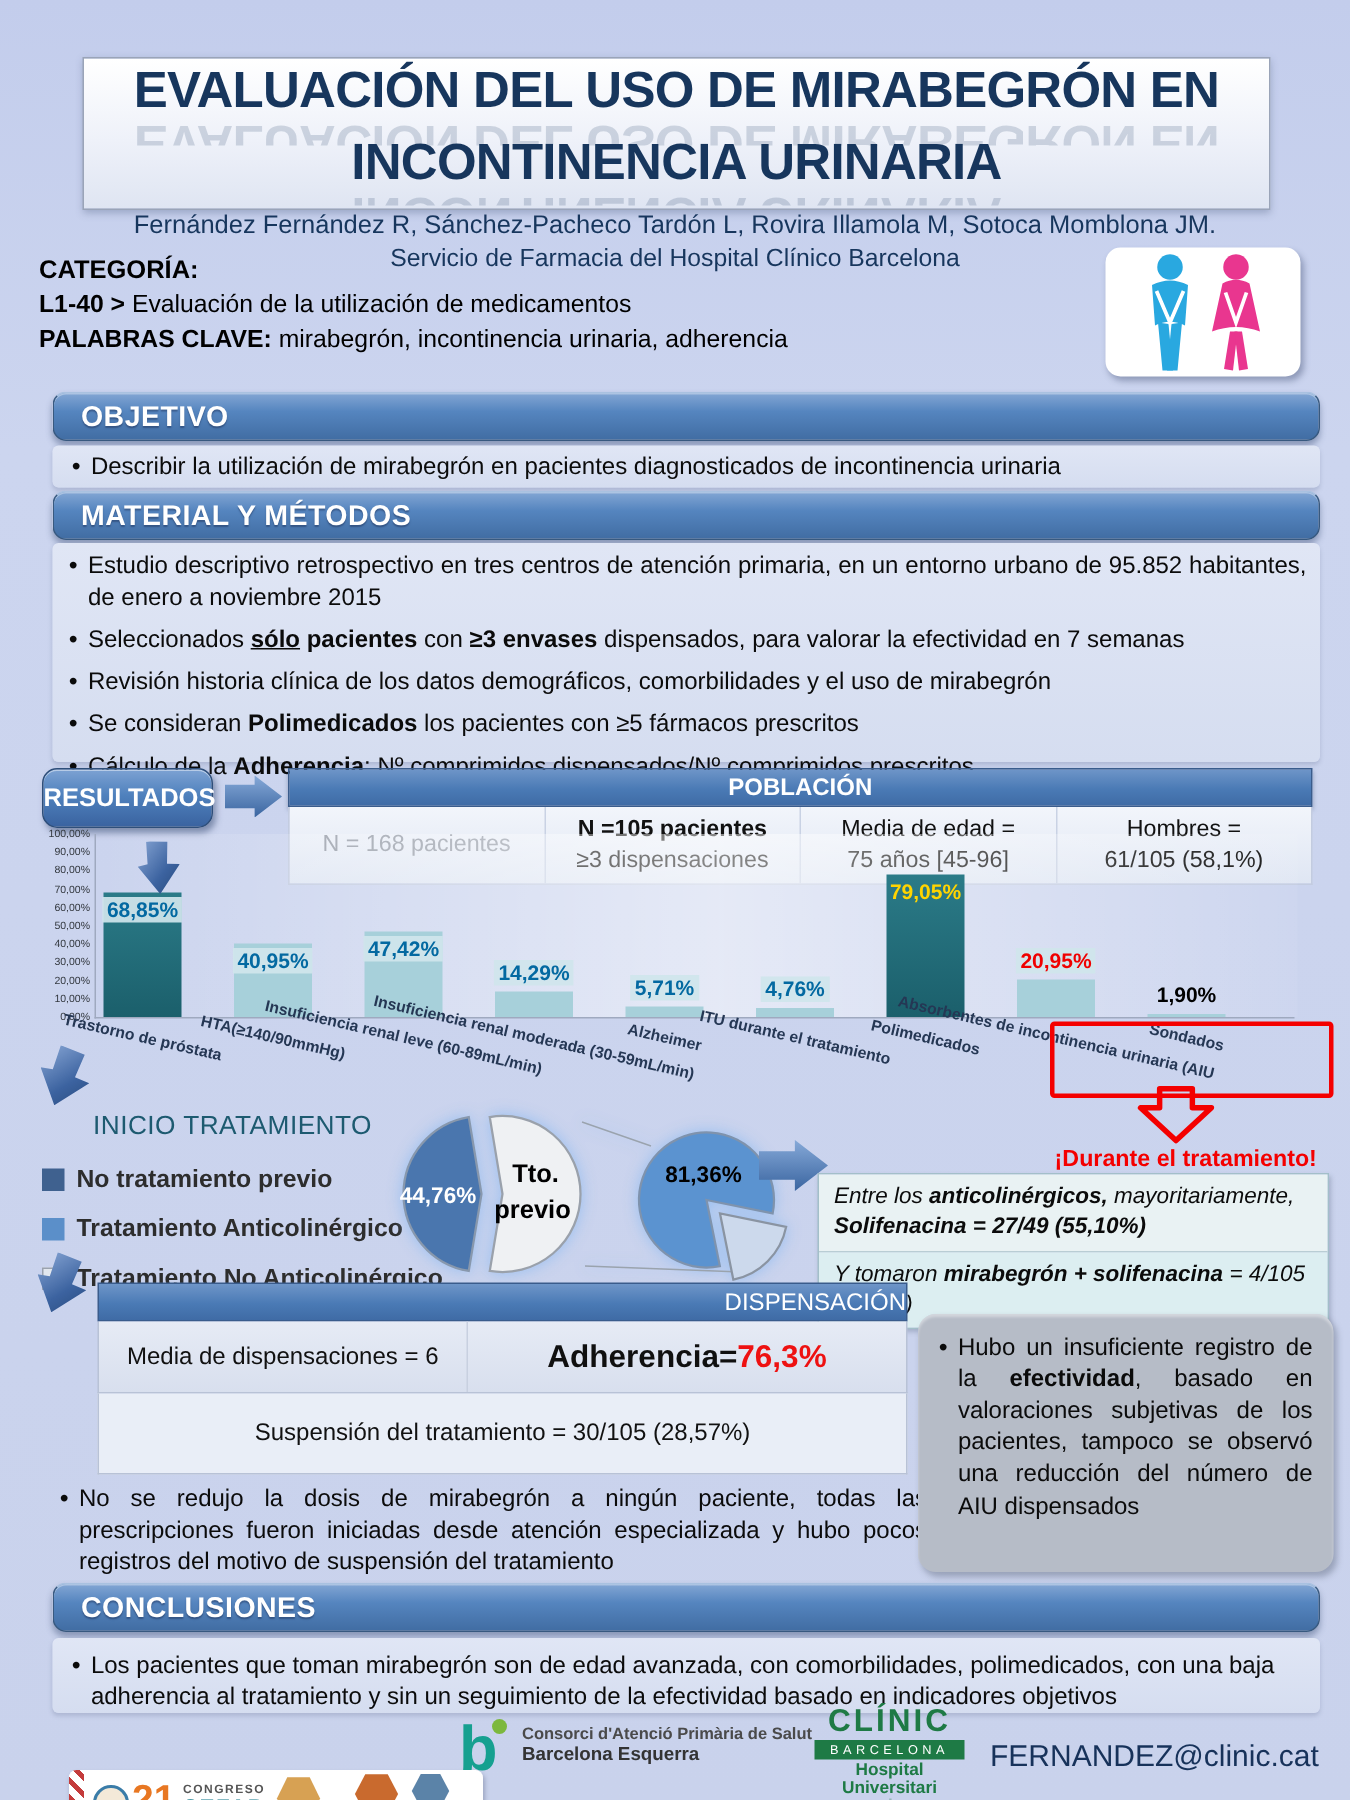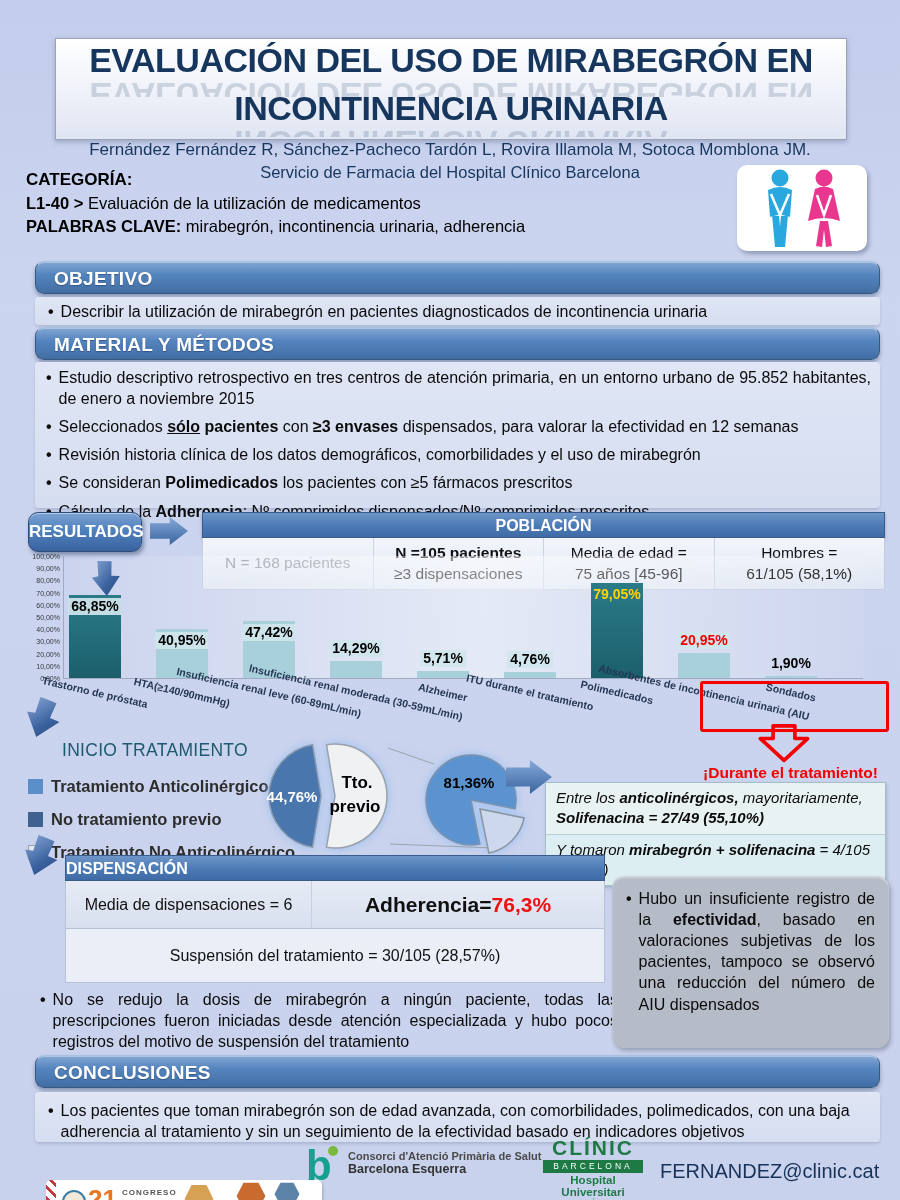--- a/index.html
+++ b/index.html
@@ -41,21 +41,21 @@
     line-height:38px;color:#fff;font-weight:bold;font-size:17px;
     background:linear-gradient(180deg,#7da2d3 0%,#4f81bd 45%,#3a63a0 100%);
     border:1px solid #2e4e79;box-shadow:2px 3px 4px rgba(50,70,110,.5), inset 0 1px 0 rgba(255,255,255,.45);}
   .chev{position:absolute;background:linear-gradient(180deg,#86a9d8,#3a65a0);
     clip-path:polygon(0 22%,52% 22%,52% 0,100% 50%,52% 100%,52% 78%,0 78%);
     filter:drop-shadow(2px 2px 1px rgba(245,248,255,.9));}
   .pent{position:absolute;background:linear-gradient(135deg,#8aa8d6 0%,#3c63a0 60%,#27497c 100%);
     clip-path:polygon(28% 0,78% 6%,70% 46%,100% 50%,44% 100%,0 44%,24% 42%);
     filter:drop-shadow(2px 2px 2px rgba(240,245,255,.9));}
   
-  .pob{left:202px;top:512px;width:683px;}
+  .pob{left:192px;top:512px;width:683px;}
   .pob-head{height:26px;background:linear-gradient(180deg,#6e95c8,#4a7ab5 55%,#3f6ba5);
     color:#fff;font-weight:bold;font-size:16px;text-align:center;line-height:26px;
     border:1px solid #3a5c8c;box-sizing:border-box;box-shadow:0 2px 3px rgba(60,80,120,.4);}
   .pob-row{display:flex;height:52px;background:linear-gradient(180deg,#f2f5fb,#dfe6f3);
     border:1px solid #c3cce0;border-top:none;box-sizing:border-box;}
   .pob-cell{flex:1;display:flex;flex-direction:column;justify-content:center;text-align:center;
     font-size:15.5px;line-height:1.3;border-left:1px solid #c9d2e4;}
   .pob-cell:first-child{border-left:none;color:#9aa0ab;}
   .pob-cell .l1b{font-weight:bold;}
   
@@ -63,21 +63,21 @@
   .wall{position:absolute;left:35px;top:11px;width:800px;height:122px;
     background:linear-gradient(90deg,rgba(255,255,255,0) 0%,rgba(255,255,255,.5) 52%,rgba(255,255,255,.05) 100%);}
   .axis-v{position:absolute;left:33px;top:11px;width:1px;height:123px;background:#9fa9bf;}
   .axis-h{position:absolute;left:33px;top:133px;width:800px;height:1px;background:#9fa9bf;}
   .ytick{position:absolute;left:0;width:30px;text-align:right;font-size:7px;color:#33383f;}
   .bar{position:absolute;width:52px;}
   .bar.dark{background:linear-gradient(180deg,#2b7b88,#1b5f6b);}
   .bar.light{background:#a7d0da;}
   .vlabel{position:absolute;transform:translateX(-50%);font-weight:bold;font-size:14px;
     line-height:17px;white-space:nowrap;padding:0 3px;}
-  .vlabel.chip{background:rgba(208,229,236,.93);color:#000000;}
+  .vlabel.chip{background:rgba(208,229,236,.93);color:#0369a1;}
   .vlabel.chip-red{background:rgba(208,229,236,.93);color:#f00000;}
   .vlabel.yellow{color:#ffd400;}
   .vlabel.plain{color:#000;}
   .clabel{position:absolute;transform:translateX(-50%) rotate(13deg);font-weight:bold;
     font-size:10.5px;color:#253754;white-space:nowrap;}
   .male-sym{position:absolute;transform:translateX(-50%) rotate(-12deg);color:rgba(255,255,255,.92);
     font-size:26px;letter-spacing:-2px;}
   .red-box{left:700px;top:681px;width:183px;height:45px;border:3px solid #f40000;border-radius:3px;}
   .during{left:688px;top:764px;width:205px;text-align:center;color:#f40000;font-weight:bold;font-size:15.5px;}
   
@@ -88,21 +88,21 @@
   .leg-label{font-size:16.5px;font-weight:bold;color:#2d2d2d;}
   .pies{left:238px;top:724px;filter:drop-shadow(0 0 5px rgba(150,190,240,.95));}
   .note-box{left:545px;top:782px;width:341px;border:1px solid #a3bfc9;box-sizing:border-box;
     box-shadow:1px 2px 3px rgba(80,95,120,.3);font-style:italic;}
   .note-r{padding:5px 10px;font-size:15px;line-height:1.35;color:#0b0b0b;}
   .note-r1{background:#e9f2f3;border-bottom:1px solid #b9cdd4;}
   .note-r2{background:#dceef1;}
   
   .disp{left:65px;top:855px;width:540px;}
   .disp-head{height:26px;background:linear-gradient(180deg,#6e95c8,#4a7ab5 55%,#3f6ba5);
-    color:#fff;font-weight:bold;font-size:16px;text-align:left;line-height:26px;
+    color:#fff;font-weight:normal;font-size:16px;text-align:right;line-height:26px;
     border:1px solid #3a5c8c;box-sizing:border-box;}
   .disp-r1{display:flex;height:48px;background:linear-gradient(180deg,#e6ebf5,#d8dfee);
     border:1px solid #b8c2d6;border-top:none;box-sizing:border-box;}
   .disp-c1{flex:0 0 245px;display:flex;align-items:center;justify-content:center;
     font-size:16px;border-right:1px solid #c8d0e0;}
   .disp-c2{flex:1;display:flex;align-items:center;justify-content:center;}
   .adh-lab{font-weight:bold;font-size:21px;color:#101010;}
   .adh-val{font-weight:bold;font-size:21px;color:#ee1111;}
   .disp-r2{height:54px;background:#e9eef7;border:1px solid #b8c2d6;border-top:none;
     box-sizing:border-box;display:flex;flex-direction:column;justify-content:center;
@@ -188,21 +188,21 @@
 
   <div class="abs sec-bar" style="top:327px;">MATERIAL Y MÉTODOS</div>
   <div class="abs panel" style="left:35px;top:362px;width:845px;height:146px;"></div>
   <div class="abs" style="left:46px;top:367px;width:825px;">
     <div class="bullet-row j">
         <span class="dot">•</span>
       <span class="txt"><span>Estudio descriptivo retrospectivo en tres centros de atención primaria, en un entorno urbano de 95.852 habitantes, de enero a noviembre 2015</span></span>
       </div>
     <div class="bullet-row">
         <span class="dot">•</span>
-      <span class="txt"><span>Seleccionados </span><span class="b u">sólo</span><span> </span><span class="b">pacientes</span><span> con </span><span class="b">≥3 envases</span><span> dispensados, para valorar la efectividad en 12 semanas</span></span>
+      <span class="txt"><span>Seleccionados </span><span class="b u">sólo</span><span> </span><span class="b">pacientes</span><span> con </span><span class="b">≥3 envases</span><span> dispensados, para valorar la efectividad en 7 semanas</span></span>
       </div>
     <div class="bullet-row">
         <span class="dot">•</span>
       <span class="txt"><span>Revisión historia clínica de los datos demográficos, comorbilidades y el uso de mirabegrón</span></span>
       </div>
     <div class="bullet-row">
         <span class="dot">•</span>
       <span class="txt"><span>Se consideran </span><span class="b">Polimedicados</span><span> los pacientes con ≥5 fármacos prescritos</span></span>
       </div>
     <div class="bullet-row">
@@ -285,26 +285,26 @@
   <div class="abs red-box"></div>
   <svg class="abs" style="left:752px;top:724px;" width="64" height="40" viewBox="0 0 64 44">
     <polygon points="20,2 44,2 44,16 58,16 32,40 6,16 20,16" fill="none" stroke="#f40000" stroke-width="4" stroke-linejoin="round"></polygon>
   </svg>
   <div class="abs during">¡Durante el tratamiento!</div>
 
   <div class="pent" style="left:26px;top:698px;width:34px;height:40px;transform:rotate(14deg);"></div>
   <div class="abs inicio-h">INICIO TRATAMIENTO</div>
   <div class="abs" id="legend">
       <div class="leg-row">
+        <span class="sw" style="background: rgb(63, 97, 143);"></span>
+        <span class="leg-label">No tratamiento previo</span>
+      </div>
+      <div class="leg-row">
         <span class="sw" style="background: rgb(91, 143, 201);"></span>
         <span class="leg-label">Tratamiento Anticolinérgico</span>
-      </div>
-      <div class="leg-row">
-        <span class="sw" style="background: rgb(63, 97, 143);"></span>
-        <span class="leg-label">No tratamiento previo</span>
       </div>
       <div class="leg-row">
         <span class="sw" style="background: rgb(226, 231, 238); border: 1px solid rgb(154, 162, 174);"></span>
         <span class="leg-label">Tratamiento No Anticolinérgico</span>
       </div>
     </div>
 
   <svg class="abs pies" width="300" height="152" viewBox="0 0 300 152">
     <line x1="150" y1="24" x2="196" y2="40" stroke="#9aa3ad" stroke-width="1"></line>
     <line x1="152" y1="120" x2="256" y2="124" stroke="#9aa3ad" stroke-width="1"></line>

